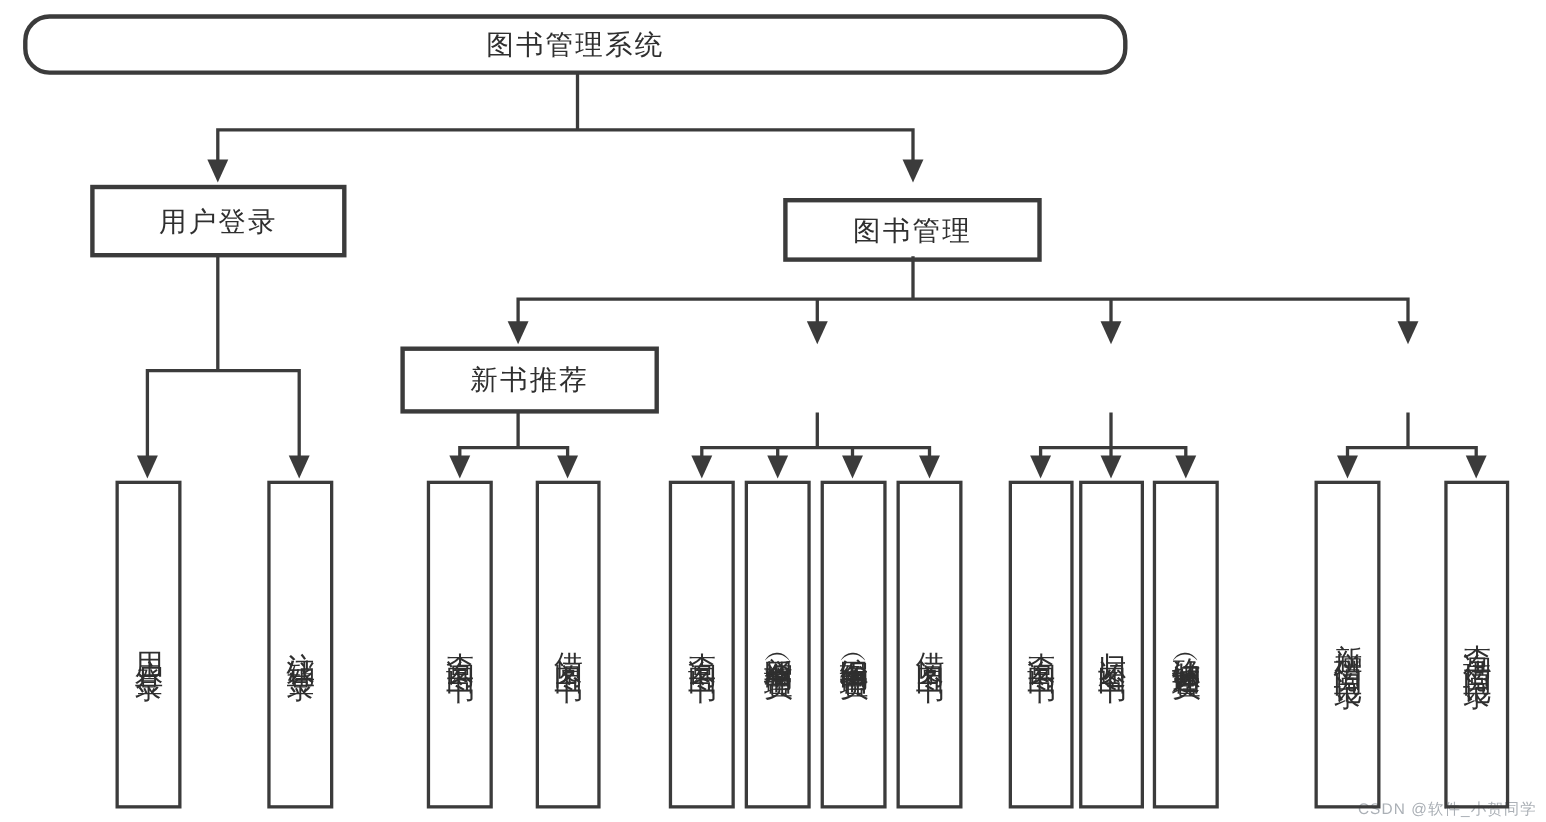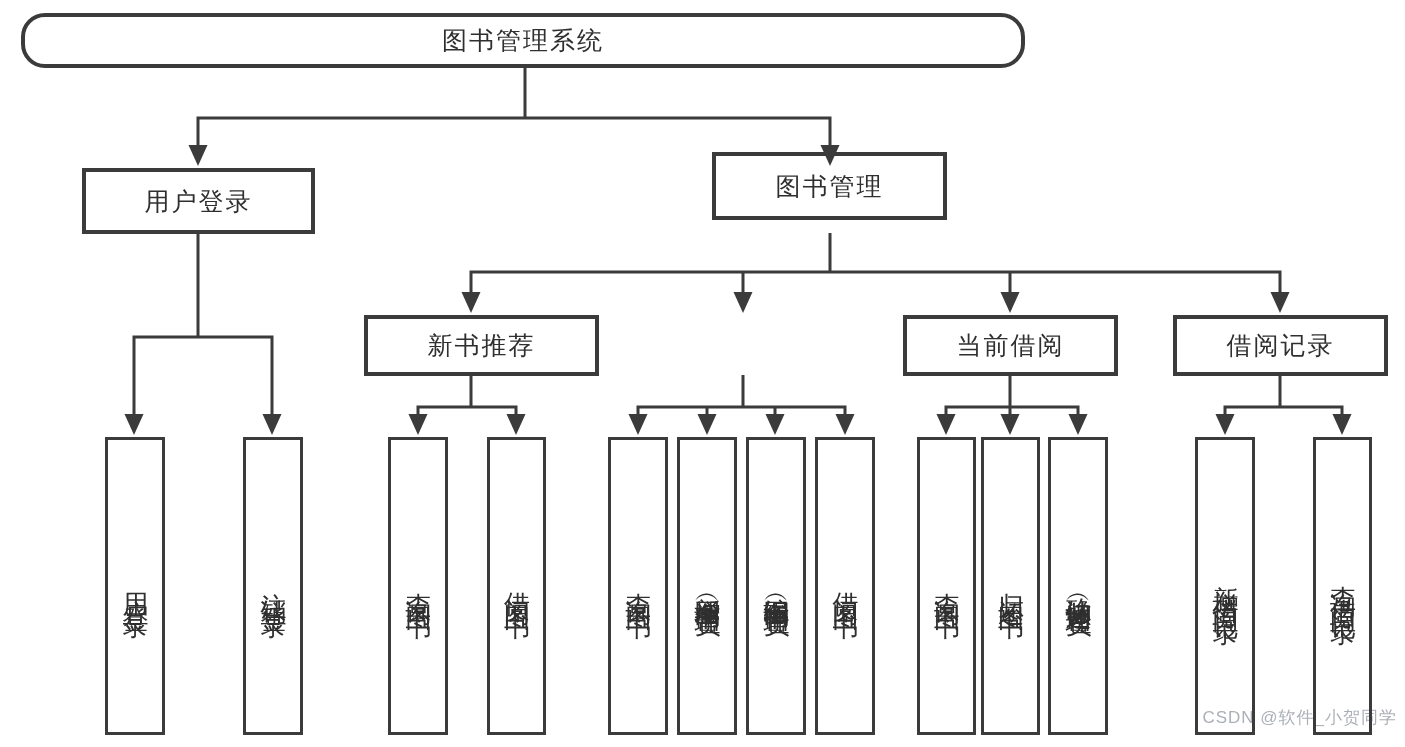--- a/index.html
+++ b/index.html
@@ -5,22 +5,22 @@
   :root{
     --line:#3b3b3b; --text:#2f2f2f; --wm:#abb0b6; --bg:#ffffff;
   }
   html,body{margin:0;padding:0;background:var(--bg);}
   .canvas{
     position:relative; width:1405px; height:747px; background:var(--bg);
     font-family:"Liberation Sans", sans-serif; color:var(--text); overflow:hidden;
   }
   .wires{position:absolute; left:0; top:0; z-index:1;}
   .watermark{
-    position:absolute; right:8px; bottom:18px; z-index:0;
-    font-size:17px; letter-spacing:1px; color:var(--wm); white-space:nowrap;
+    position:absolute; right:8px; bottom:2px; z-index:0;
+    font-size:14px; letter-spacing:1px; color:var(--wm); white-space:nowrap;
   }
   .node{
     position:absolute; box-sizing:border-box; z-index:2;
     border:4px solid var(--line); background:transparent;
     display:flex; align-items:center; justify-content:center; text-align:center;
   }
   .node.leaf{border-width:3px;}
   .hlabel{font-size:25px; letter-spacing:2px; white-space:nowrap;}
   .vlabel{
     writing-mode:vertical-rl; text-orientation:mixed;
@@ -77,32 +77,26 @@
     </g>
   </svg>
 
   <div class="node" style="left:21px;top:13px;width:1004px;height:55px;border-radius:24px;">
     <span class="hlabel">图书管理系统</span>
   </div>
 
   <div class="node" style="left:82px;top:168px;width:233px;height:66px;">
     <span class="hlabel">用户登录</span>
   </div>
-  <div class="node" style="left:712px;top:152px;width:235px;height:68px;">
+  <div class="node" style="left:712px;top:180px;width:235px;height:58px;">
     <span class="hlabel">图书管理</span>
   </div>
 
   <div class="node" style="left:364px;top:315px;width:235px;height:61px;">
     <span class="hlabel">新书推荐</span>
-  </div>
-  <div class="node" style="left:903px;top:315px;width:215px;height:61px;">
-    <span class="hlabel">当前借阅</span>
-  </div>
-  <div class="node" style="left:1173px;top:315px;width:215px;height:61px;">
-    <span class="hlabel">借阅记录</span>
   </div>
 
   <div class="node leaf" style="left:105px;top:437px;width:60px;height:298px;">
     <span class="vlabel">用户登录</span>
   </div>
   <div class="node leaf" style="left:243px;top:437px;width:60px;height:298px;">
     <span class="vlabel">注销登录</span>
   </div>
 
   <div class="node leaf" style="left:388px;top:437px;width:60px;height:298px;">

